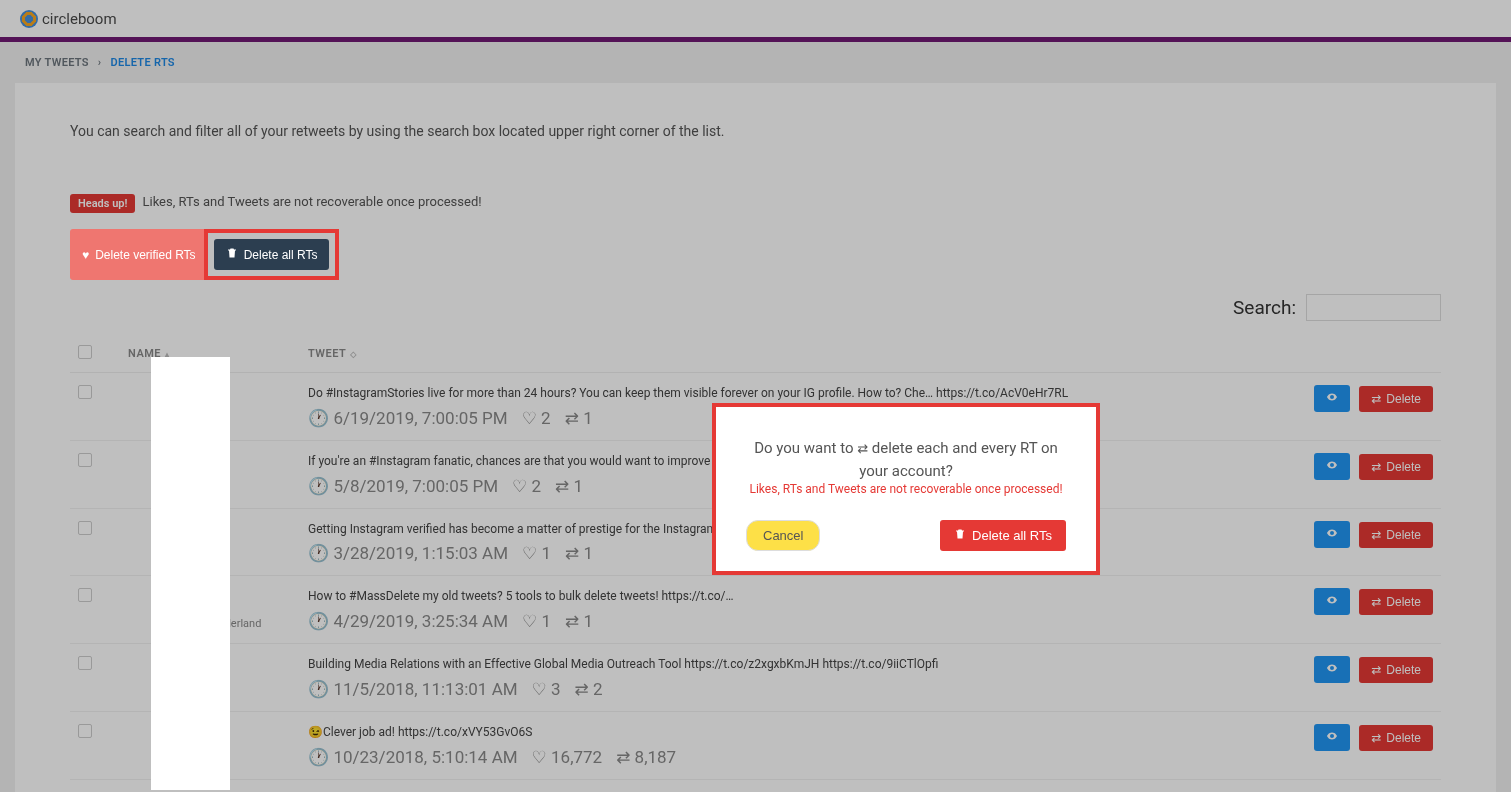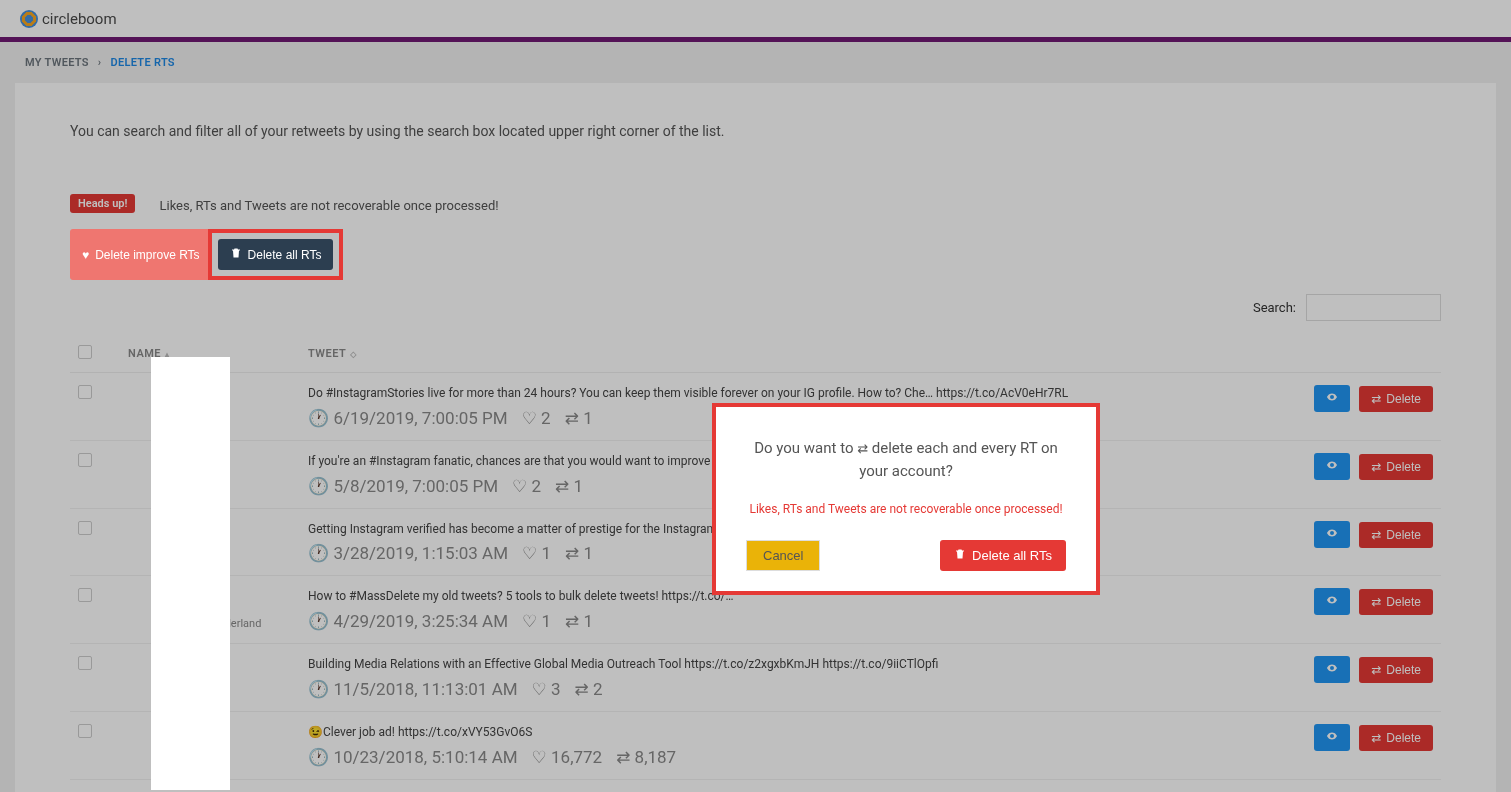--- a/index.html
+++ b/index.html
@@ -62,22 +62,22 @@
       margin-bottom: 16px;
     }
     .page-sub {
       font-size: 14px;
       color: #555;
       margin-bottom: 55px;
     }
     .heads-row {
       margin-bottom: 16px;
       display: flex;
-      align-items: flex-end;
-      gap: 24px;
+      align-items: flex-start;
+      gap: 7px;
       margin-top: 25px;
     }
     .badge-heads {
       background: #e53935;
       color: #fff;
       padding: 3px 8px;
       border-radius: 3px;
       font-size: 11px;
       font-weight: 600;
     }
@@ -115,21 +115,21 @@
       pointer-events: none;
     }
     .highlight-box .btn { pointer-events: auto; }
     .search-row {
       display: flex;
       justify-content: flex-end;
       align-items: center;
       margin-bottom: 14px;
       gap: 10px;
     }
-    .search-row label { font-size: 13px; color: #333; }
+    .search-row label { font-size: 19px; color: #333; }
     .search-input {
       border: 1px solid #ddd;
       padding: 5px 8px;
       width: 135px;
       font-size: 13px;
     }
     table {
       width: 100%;
       border-collapse: collapse;
     }
@@ -225,40 +225,39 @@
     }
     .modal {
       background: #fff;
       padding: 30px 30px 20px 30px;
     }
     .modal-title {
       text-align: center;
       font-size: 15px;
       color: #555;
       font-weight: 400;
-      margin-bottom: 20px;
       line-height: 1.5;
     }
     .modal-warn {
       text-align: center;
       color: #e53935;
       font-size: 12px;
       margin-bottom: 24px;
     }
     .modal-actions {
       display: flex;
       justify-content: space-between;
       align-items: center;
     }
     .btn-cancel {
-      background: #eab308;
+      background: #fde047;
       border: 1px solid #ddd;
       color: #555;
       padding: 7px 16px;
-      border-radius: 0;
+      border-radius: 12px;
       font-size: 13px;
       cursor: pointer;
     }
     .btn-confirm {
       background: #e53935;
       color: #fff;
       border: none;
       padding: 8px 14px;
       border-radius: 3px;
       font-size: 13px;
@@ -290,21 +289,21 @@
   <p class="page-sub">You can search and filter all of your retweets by using the search box located upper right corner of the list.</p>
 
   <div class="heads-row">
     <span class="badge-heads">Heads up!</span>
     <span class="heads-text">Likes, RTs and Tweets are not recoverable once processed!</span>
   </div>
 
   <div class="button-row">
     <button class="btn btn-salmon" style="position:relative;z-index:15;">
       <span>♥</span>
-      <span>Delete improve RTs</span>
+      <span>Delete verified RTs</span>
     </button>
     <span class="highlight-box" style="margin-left:-4px;">
       <button class="btn btn-dark">
         <span>
           <svg class="ico" viewBox="0 0 24 24" fill="currentColor">
               <path d="M6 7h12l-1 14H7L6 7zm3-4h6l1 2h4v2H4V5h4l1-2z"></path>
             </svg>
         </span>
         <span>Delete all RTs</span>
       </button>

